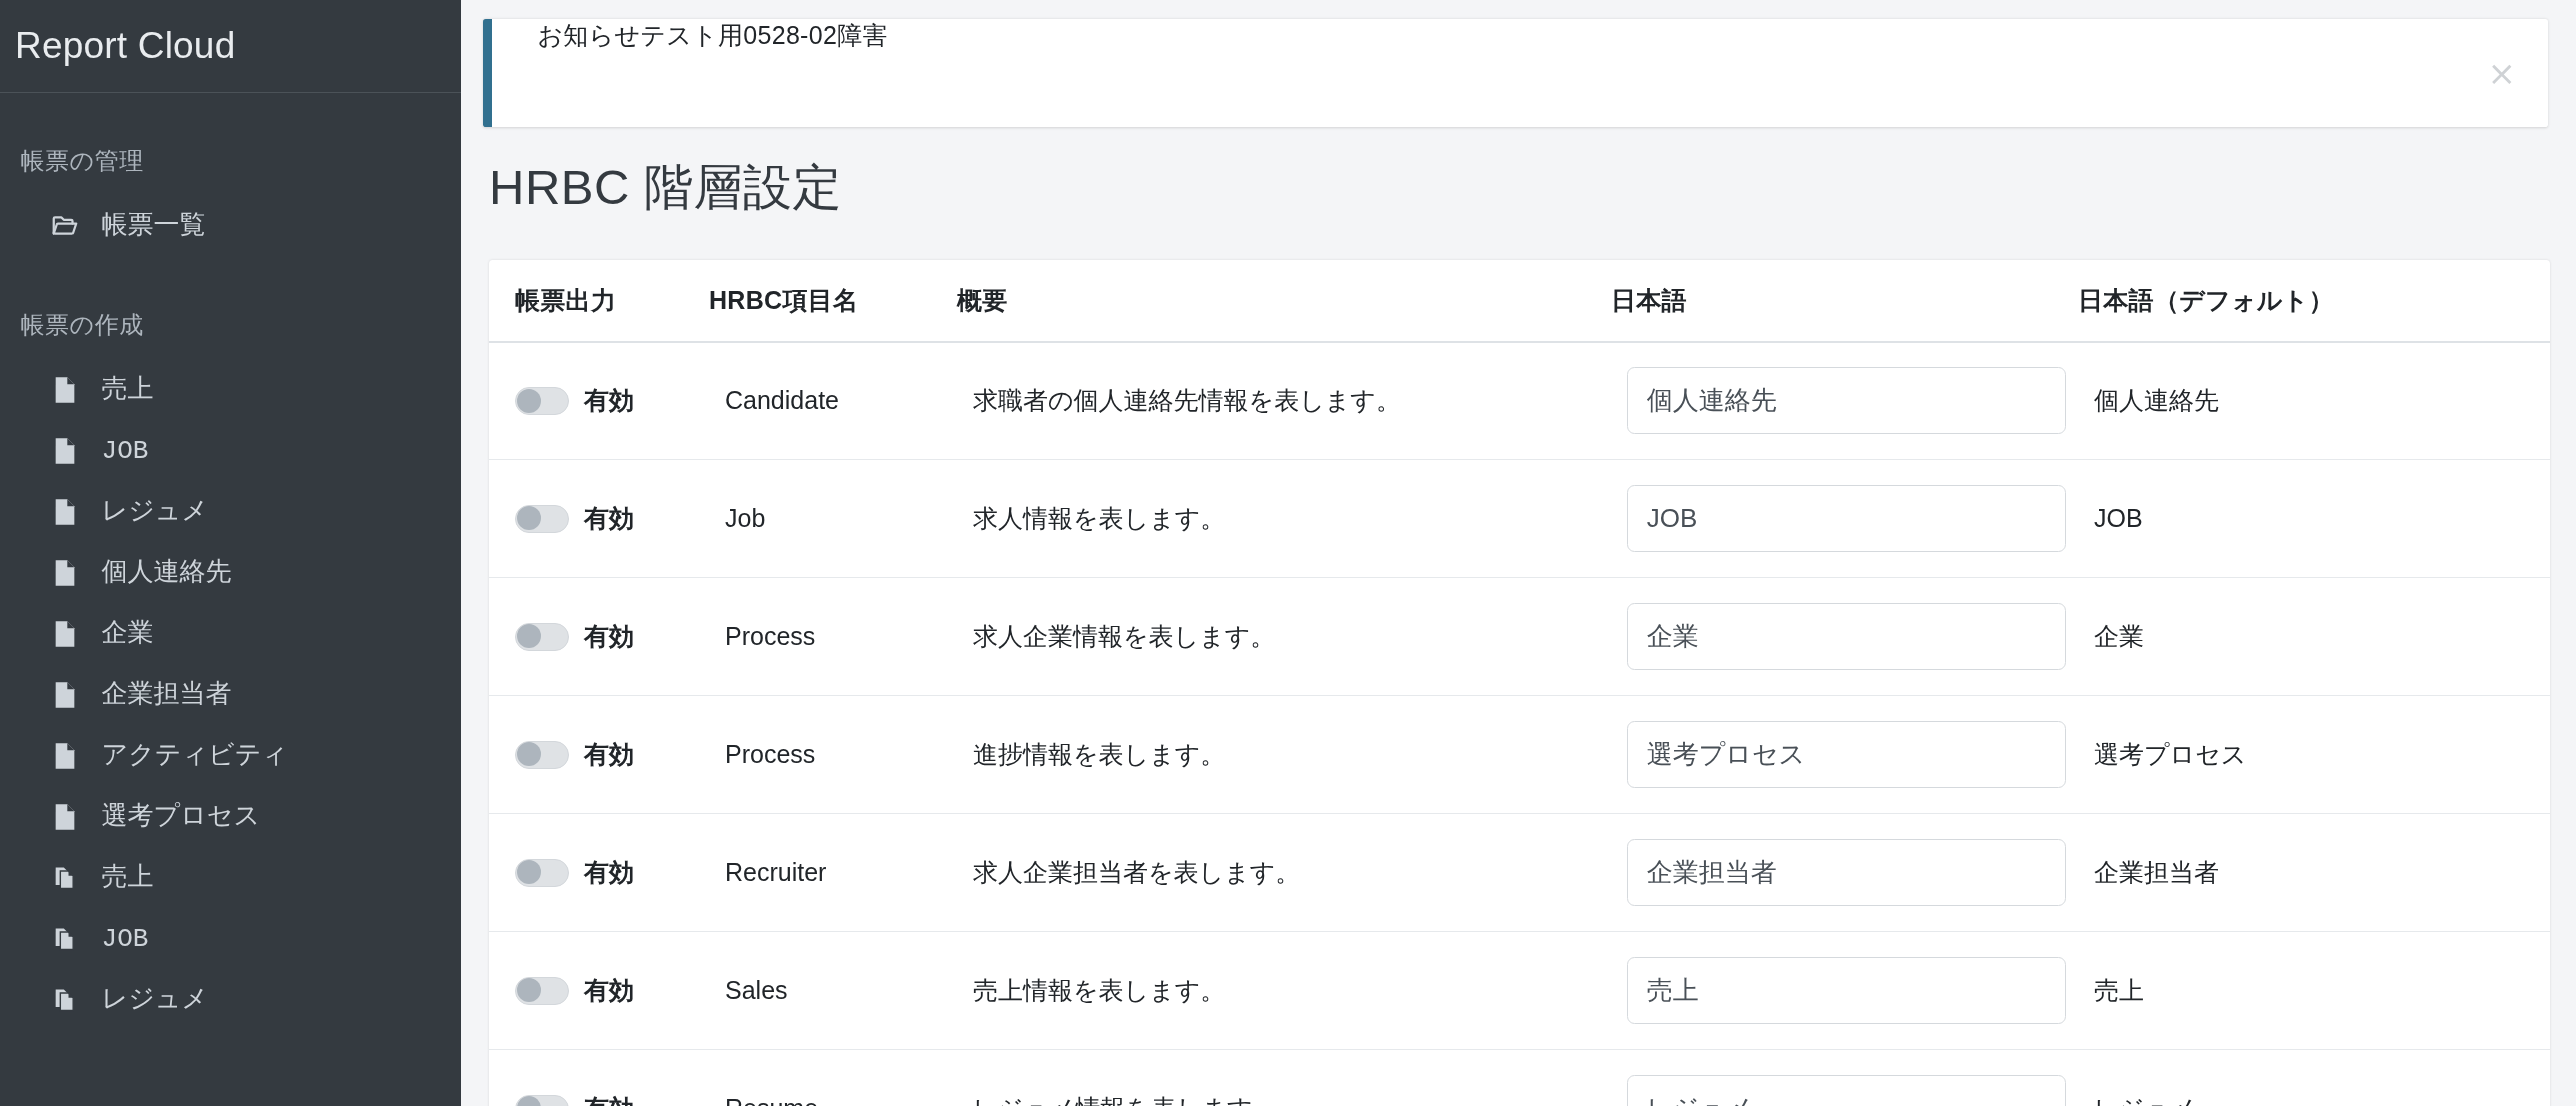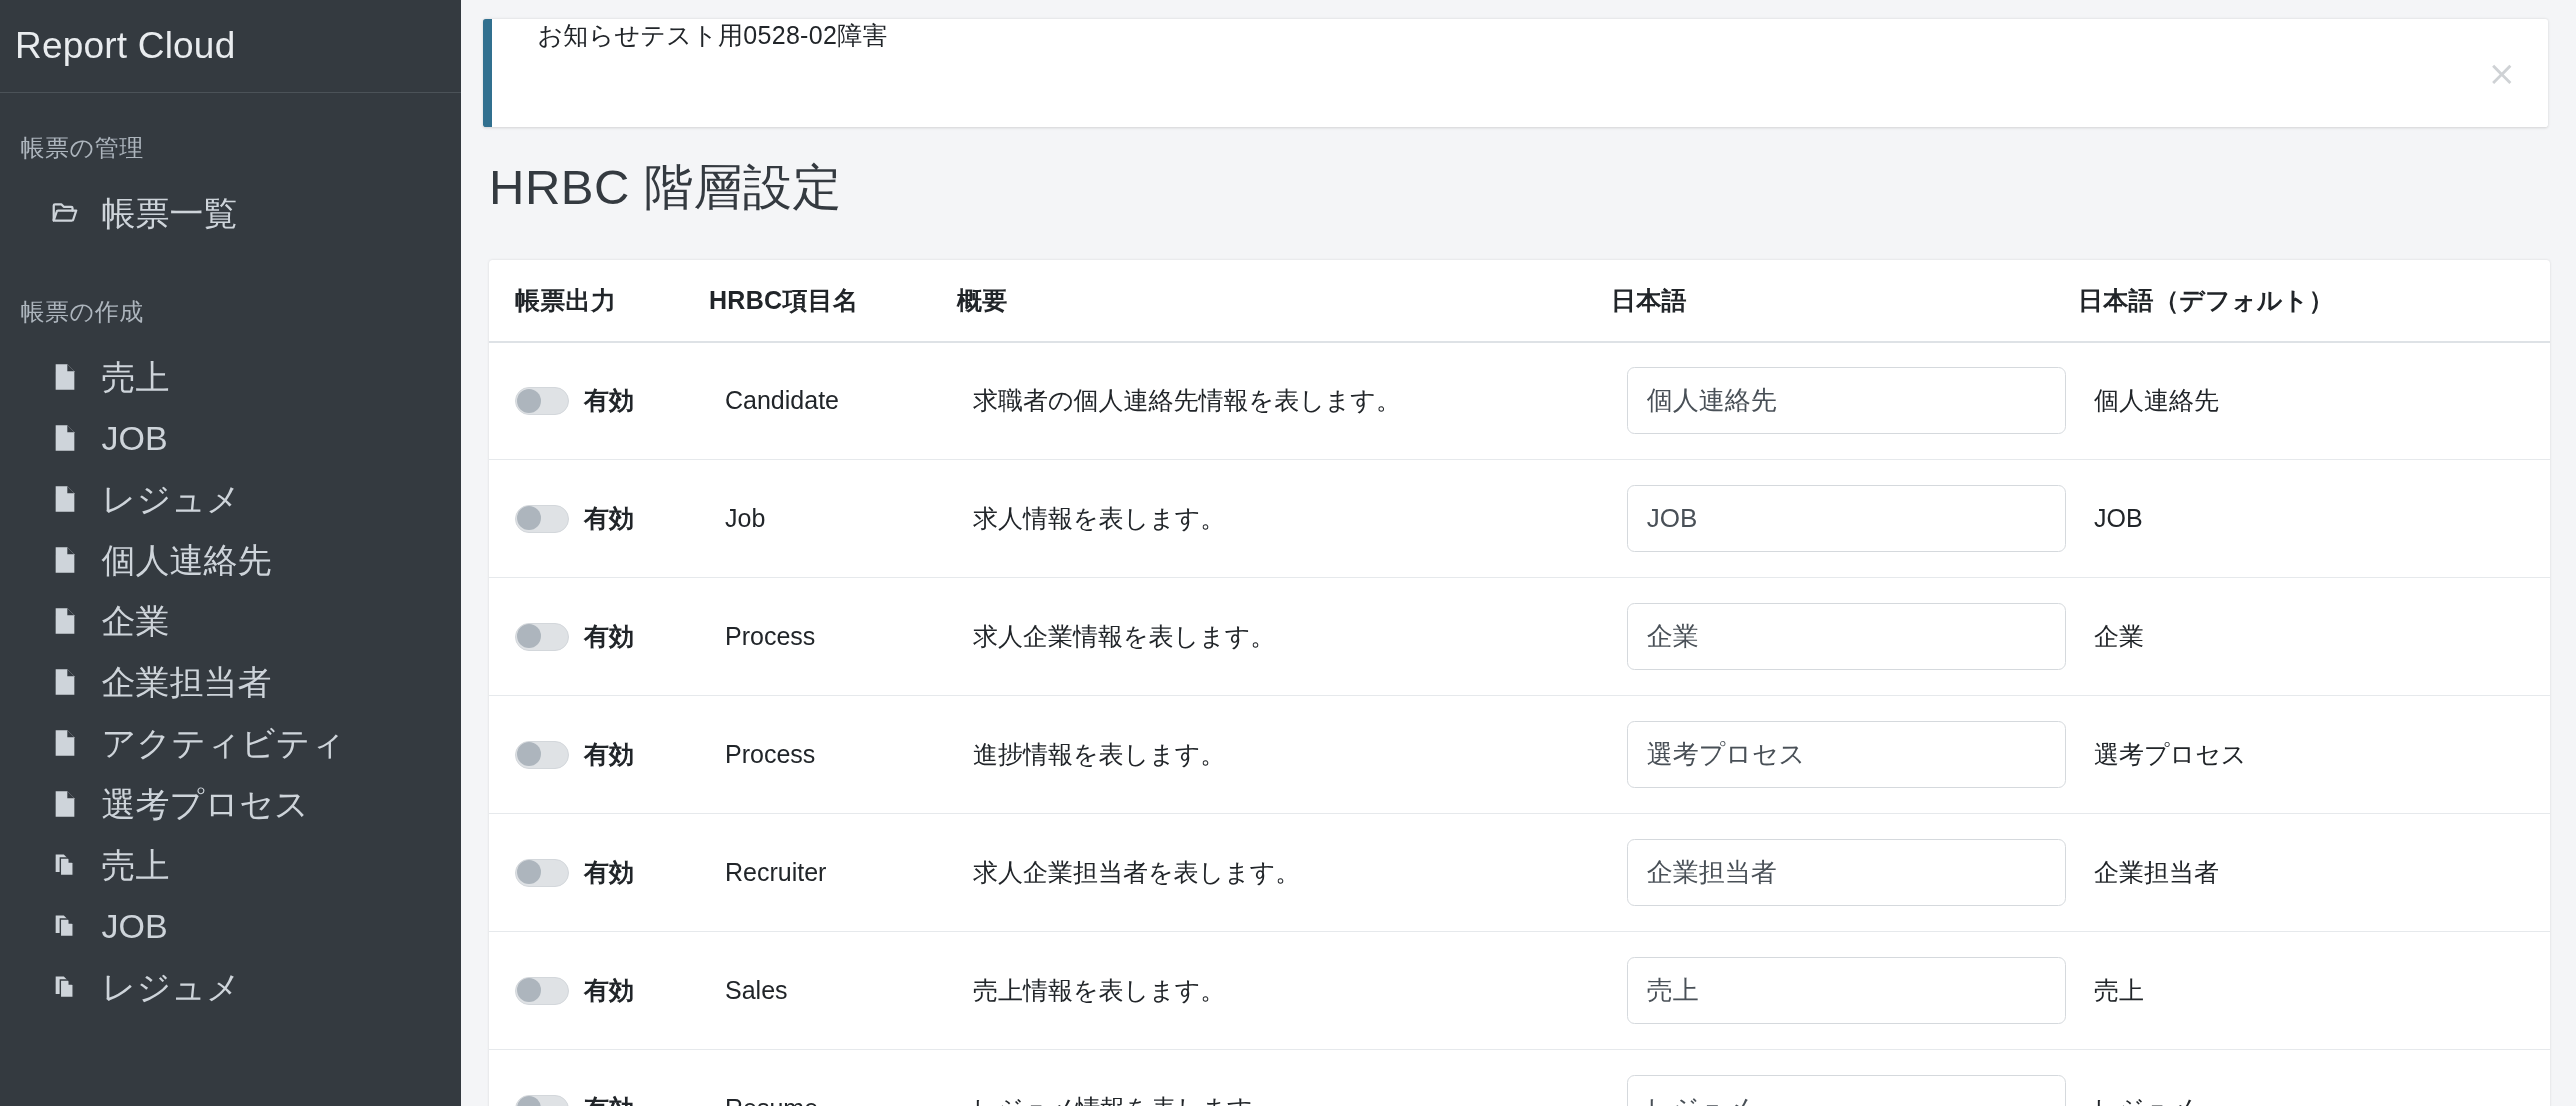--- a/index.html
+++ b/index.html
@@ -46,21 +46,21 @@
 
   .nav-section-title {
     font-size: 24px;
     color: #adb5bd;
     padding: 0 0 0 20.6px;
     margin-top: 52px;
     margin-bottom: 18.7px;
     letter-spacing: 0.5px;
     white-space: nowrap;
   }
-  .nav-section-title.first { margin-top: 39px; }
+  .nav-section-title.first { margin-top: 52px; }
 
   .nav-item {
     display: flex;
     align-items: center;
     height: 61px;
     padding-left: 49px;
     cursor: pointer;
     white-space: nowrap;
   }
 
@@ -69,23 +69,24 @@
     height: 32px;
     flex: 0 0 32px;
     margin-right: 20.6px;
     display: flex;
     align-items: center;
     justify-content: center;
   }
   .nav-icon svg { display: block; }
 
   .nav-label {
-    font-size: 34px;
+    font-size: 26px;
     color: #ced4da;
     line-height: 1;
+    font-family: Liberation Mono, monospace;
   }
 
   
   .main {
     flex: 1 1 auto;
     height: 1107px;
     background: #f4f5f7;
     overflow: hidden;
     position: relative;
   }

